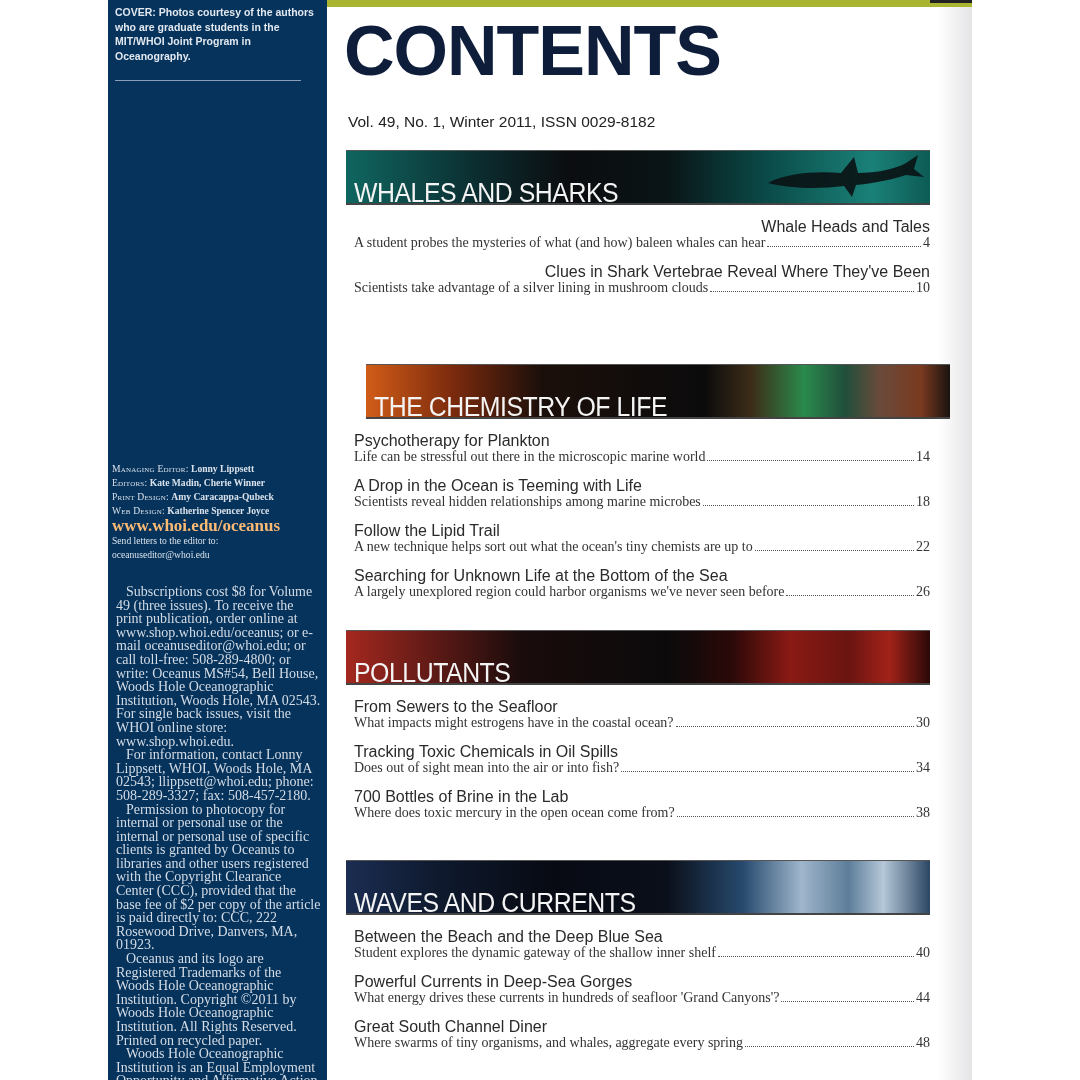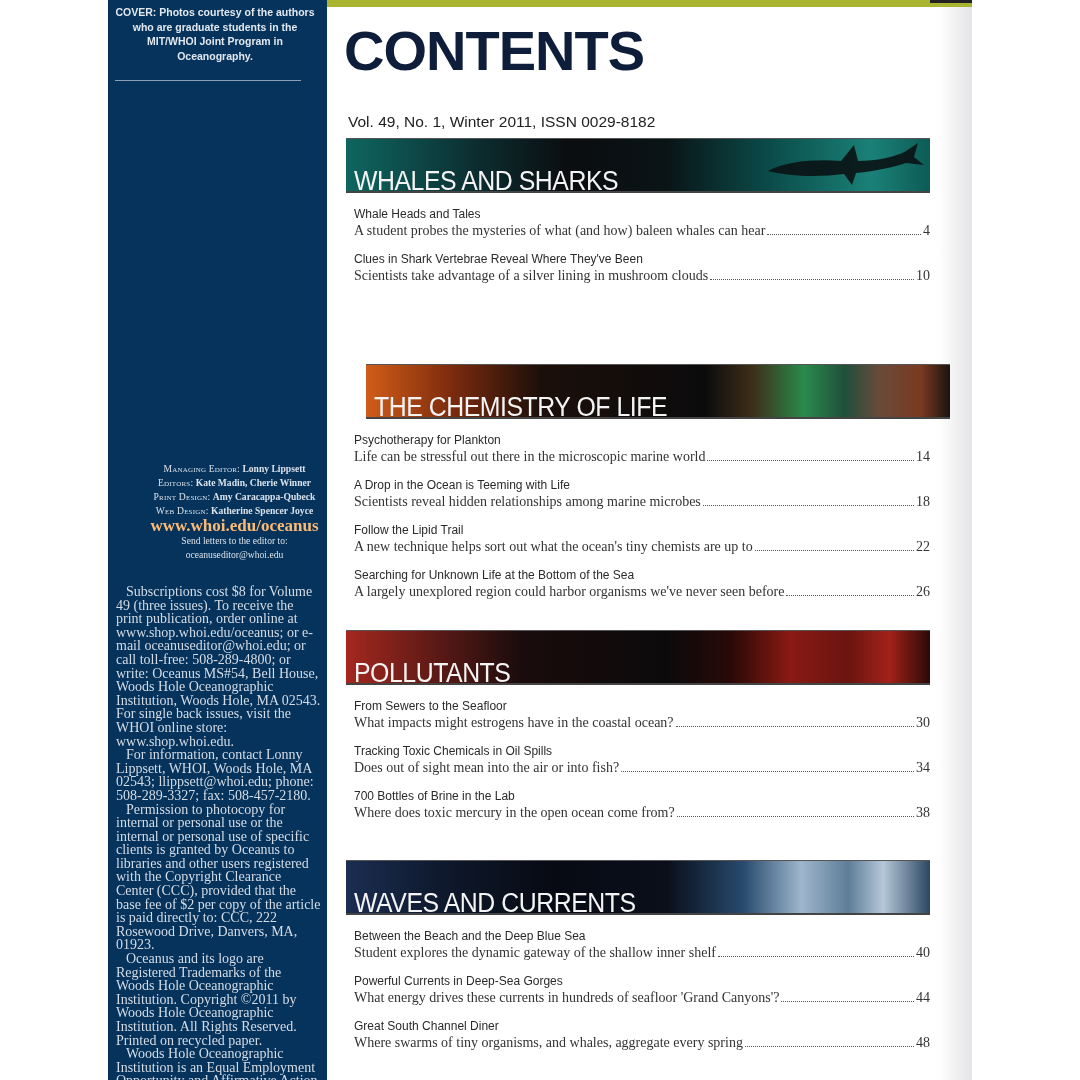--- a/index.html
+++ b/index.html
@@ -3,54 +3,54 @@
 <meta charset="utf-8">
 <style>
   * { box-sizing: border-box; margin: 0; padding: 0; }
   html, body { width: 1080px; height: 1080px; background: #ffffff; overflow: hidden; }
   body { position: relative; font-family: "Liberation Sans", sans-serif; }
 
   .page { position: absolute; left: 108px; top: 0; width: 864px; height: 1080px; background: #ffffff; overflow: hidden; }
 
   
   .sidebar { position: absolute; left: 0; top: 0; width: 219px; height: 1080px; background: #06335c; color: #dfe6ee; }
-  .cover-note { position: absolute; left: 7px; top: 5px; width: 200px; font-family: "Liberation Sans", sans-serif; font-weight: bold; font-size: 10.5px; line-height: 14.5px; color: #e2e8ef; text-align: center; }
+  .cover-note { position: absolute; left: 7px; top: 5px; width: 200px; font-family: "Liberation Sans", sans-serif; font-weight: bold; font-size: 10.5px; line-height: 14.5px; color: #e2e8ef; }
   .cover-rule { position: absolute; left: 7px; top: 80px; width: 186px; height: 1px; background: #8ba0b8; }
 
-  .masthead { position: absolute; left: 24px; top: 462px; width: 205px; font-family: "Liberation Serif", serif; font-size: 9.6px; line-height: 14px; color: #d9e1ea; text-align: center; }
+  .masthead { position: absolute; left: 4px; top: 462px; width: 205px; font-family: "Liberation Serif", serif; font-size: 9.6px; line-height: 14px; color: #d9e1ea; }
   .masthead .role { font-variant: small-caps; letter-spacing: 0.2px; }
   .masthead .name { font-weight: bold; }
   .masthead .url { font-weight: bold; font-size: 17px; line-height: 16px; color: #fdba74; }
 
   .fineprint { position: absolute; left: 8px; top: 585px; width: 205px; font-family: Liberation Serif, serif; font-size: 14px; line-height: 13.6px; color: #d4dce6; }
   .fineprint p { text-indent: 10px; }
 
   
   .topbar { position: absolute; left: 219px; top: 0; width: 645px; height: 7px; background: #a9b531; }
   .topbar-dark { position: absolute; left: 822px; top: 0; width: 42px; height: 3px; background: #222; }
   .right-shadow { position: absolute; left: 830px; top: 7px; width: 34px; height: 1073px; background: linear-gradient(to right, #ffffff, #e4e4e6); }
 
-  .title { position: absolute; left: 236px; top: 6px; font-family: "Liberation Sans", sans-serif; font-size: 56px; line-height: 90px; color: #0e1d3a; letter-spacing: -1px; }
+  .title { position: absolute; left: 236px; top: 6px; font-family: "Liberation Sans", sans-serif; font-size: 70px; line-height: 90px; color: #0e1d3a; letter-spacing: -1px; }
   .issue { position: absolute; left: 240px; top: 97px; font-family: "Liberation Sans", sans-serif; font-size: 15.5px; color: #222; margin-top: 16px; }
 
   .section { position: absolute; left: 238px; width: 584px; }
   .banner { position: relative; width: 584px; height: 55px; overflow: hidden; border-top: 1px solid #555; }
   .banner-title { position: absolute; left: 8px; bottom: -4px; font-family: "Liberation Sans", sans-serif; font-size: 27px; color: #f4f4f4; letter-spacing: -0.5px; transform: scaleX(0.92); transform-origin: left bottom; white-space: nowrap; }
   .banner-underline { position: absolute; left: 0; bottom: 0; width: 584px; height: 2px; background: #444; }
 
   .b-whales { background: linear-gradient(90deg, #0f6660 0%, #0c2e31 22%, #0b0d10 38%, #0a1416 55%, #0a4a48 72%, #1a8178 90%, #0d5b55 100%); }
   .b-chem { background: linear-gradient(90deg, #d15c18 0%, #7a2a0d 15%, #1b0f0a 30%, #0b0b0c 58%, #3d2d18 66%, #2a8a4c 75%, #204f3b 82%, #6a4a3a 88%, #7a3a20 95%, #1a1310 100%); margin-left: 20px; }
   .b-poll { background: linear-gradient(90deg, #a4281f 0%, #5e1a16 15%, #1a0c0c 30%, #0b0a0b 55%, #2a0908 66%, #8a1a14 76%, #6a1410 86%, #a22219 93%, #2a0907 100%); }
   .b-waves { background: linear-gradient(90deg, #1b2d52 0%, #0f1a2f 15%, #070a13 35%, #0a0f1a 55%, #274a6e 68%, #9fb6cc 78%, #5d7d99 86%, #b5c7d8 92%, #2b4663 100%); }
 
   .shark { position: absolute; left: 420px; top: 2px; width: 160px; height: 48px; }
 
   .entries { padding-top: 12px; }
   .entry { margin-bottom: 12px; }
-  .entry-title { font-family: "Liberation Sans", sans-serif; font-size: 12px; line-height: 19px; color: #2a2a2a; padding-left: 8px; }
+  .entry-title { font-family: "Liberation Sans", sans-serif; font-size: 16px; line-height: 19px; color: #2a2a2a; padding-left: 8px; }
   .entry-line { display: flex; align-items: baseline; font-family: "Liberation Serif", serif; font-size: 14px; line-height: 13px; color: #333; padding-left: 8px; }
   .entry-desc { white-space: nowrap; }
   .leader { flex: 1; border-bottom: 1px dotted #555; margin: 0 2px 3px 2px; height: 1px; }
   .entry-page { white-space: nowrap; padding-right: 0; }
 </style>
 </head>
 <body>
 
 <div class="page">
 
@@ -76,21 +76,21 @@
     </div>
   </aside>
 
   <div class="topbar"></div>
   <div class="topbar-dark"></div>
   <div class="right-shadow"></div>
 
   <h1 class="title">CONTENTS</h1>
   <div class="issue">Vol. 49, No. 1, Winter 2011, ISSN 0029-8182</div>
 
-  <section class="section" style="top:138px;">
+  <section class="section" style="top:150px;text-align:right;">
     <div class="banner b-whales">
       <svg class="shark" viewBox="0 0 160 48">
         <path d="M2 30 C20 20 50 18 75 20 L88 4 L92 20 C110 20 130 16 140 10 L152 2 L148 16 L158 24 L140 22 C128 26 110 30 90 32 L86 44 L78 33 C55 36 25 36 2 30 Z" fill="#0a1214" opacity="0.9"></path>
       </svg>
       <div class="banner-title">WHALES AND SHARKS</div>
       <div class="banner-underline"></div>
     </div>
     <div class="entries">
       <div class="entry">
         <div class="entry-title">Whale Heads and Tales</div>

